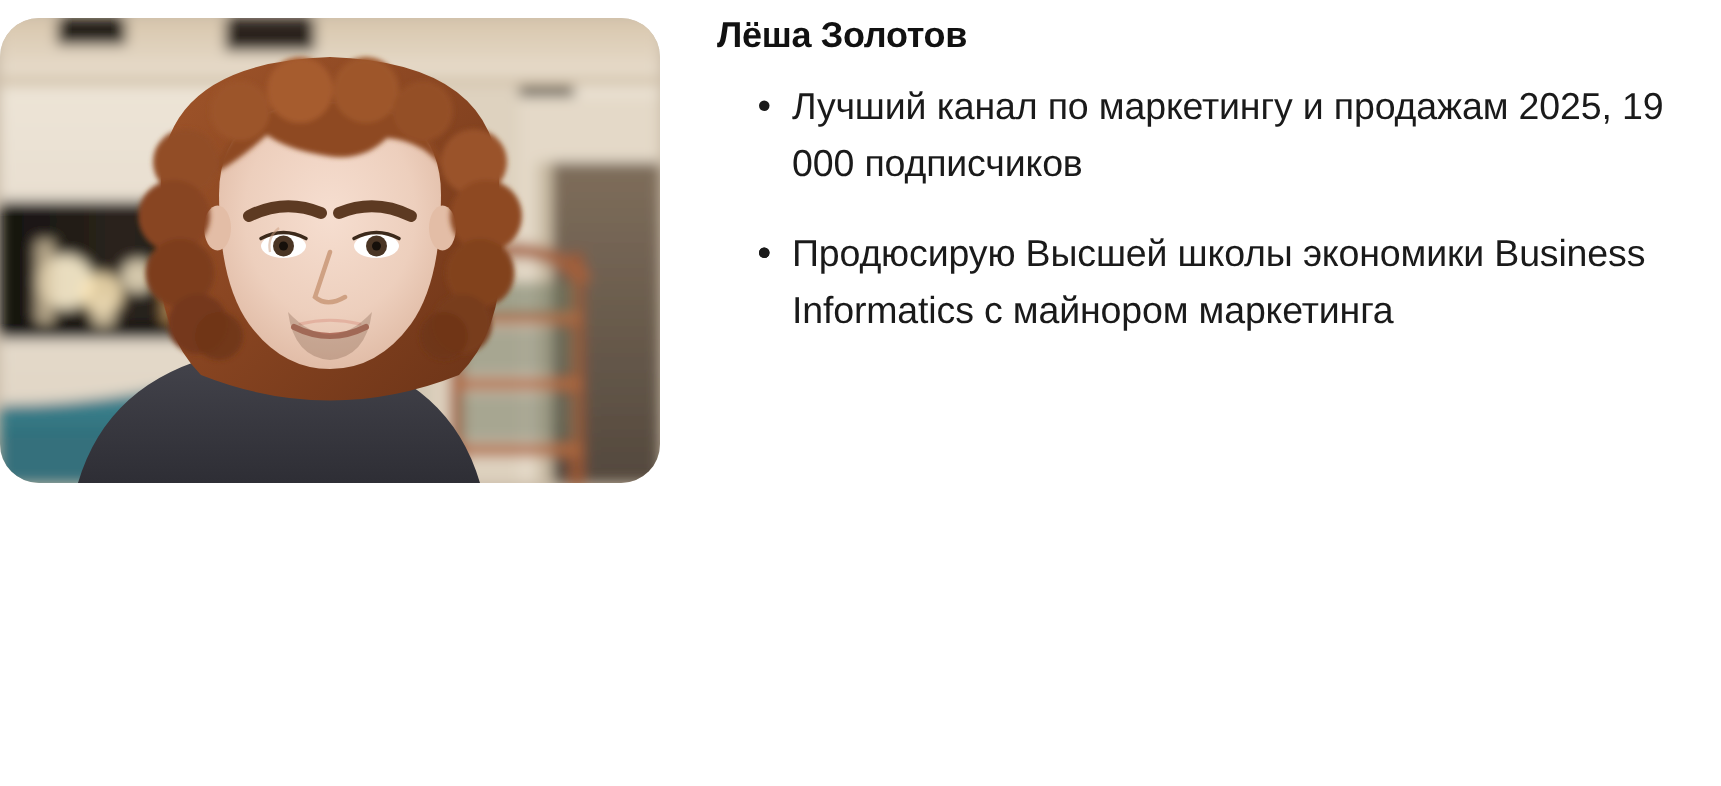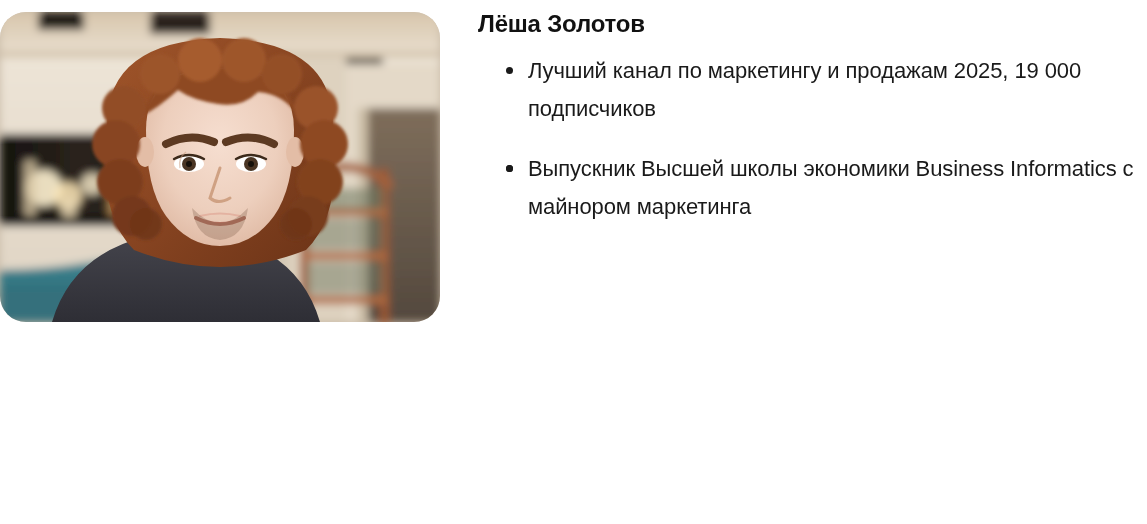--- a/index.html
+++ b/index.html
@@ -51,21 +51,21 @@
     white-space: nowrap;
   }
   ul.bullets {
     list-style: none;
     margin: 0;
     padding: 0;
   }
   ul.bullets > li {
     position: relative;
     padding-left: 50px;
-    font-size: 22px;
+    font-size: 25px;
     line-height: 38px;
     color: #1a1a1a;
     letter-spacing: -0.1px;
     margin: 0;
   }
   ul.bullets > li .dot {
     position: absolute;
     left: 28px;
     top: 15px;
     width: 7px;
@@ -244,18 +244,18 @@
     <ul class="bullets">
       <li class="gap-after">
         <span class="dot"></span>
         <span>Лучший канал по маркетингу и продажам 2025, 19 000 подписчиков</span>
       </li>
       <li>
         <span class="dot"></span>
       </li>
       <li>
         <span class="dot"></span>
-        <span>Выпускник Высшей школы экономики Business Informatics с майнором маркетинга</span>
+        <span>Продюсирую Высшей школы экономики Business Informatics с майнором маркетинга</span>
       </li>
     </ul>
   </div>
 
 </div>
 
 </body></html>

